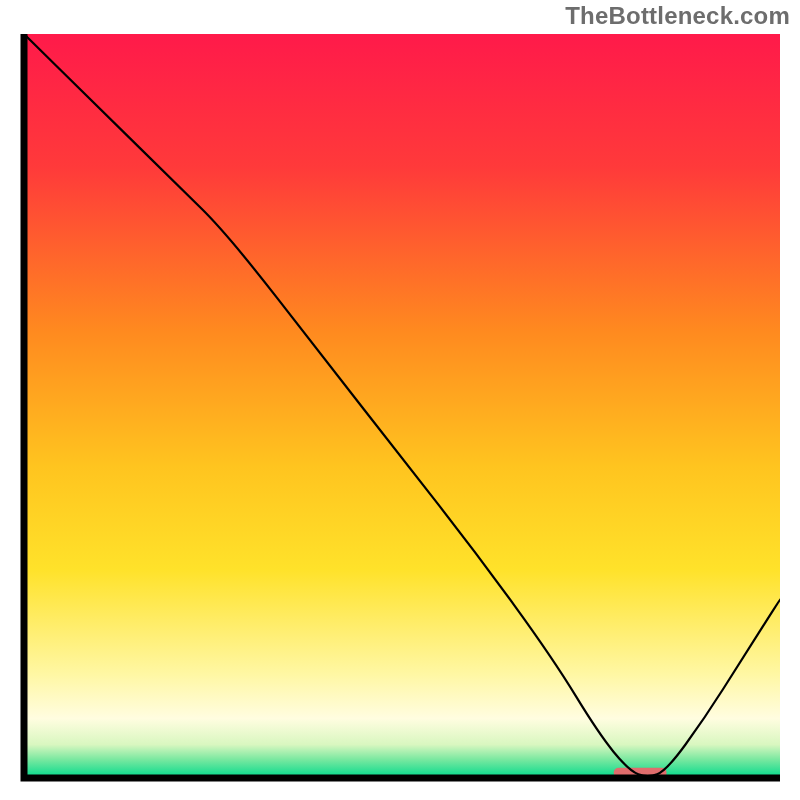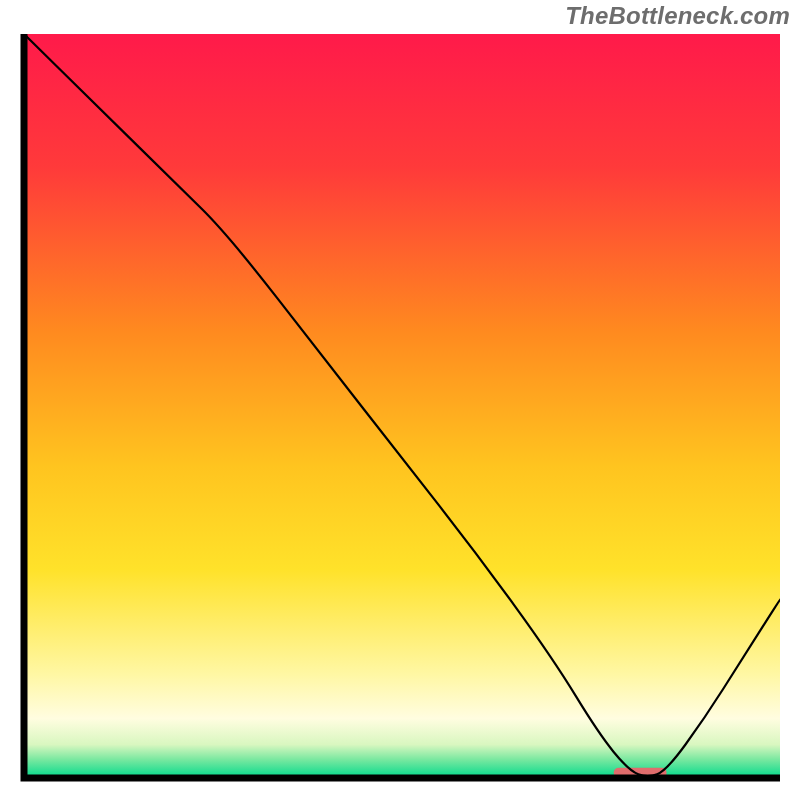--- a/index.html
+++ b/index.html
@@ -18,21 +18,20 @@
   }
   .watermark {
     position: absolute;
     top: 2px;
     right: 10px;
     font-size: 24px;
     font-weight: 600;
     color: #6d6d6d;
     letter-spacing: 0.2px;
     z-index: 5;
-    font-style: italic;
   }
   .plot-wrap {
     position: absolute;
     left: 20px;
     top: 34px;
     width: 760px;
     height: 748px;
   }
   svg.plot {
     width: 760px;

